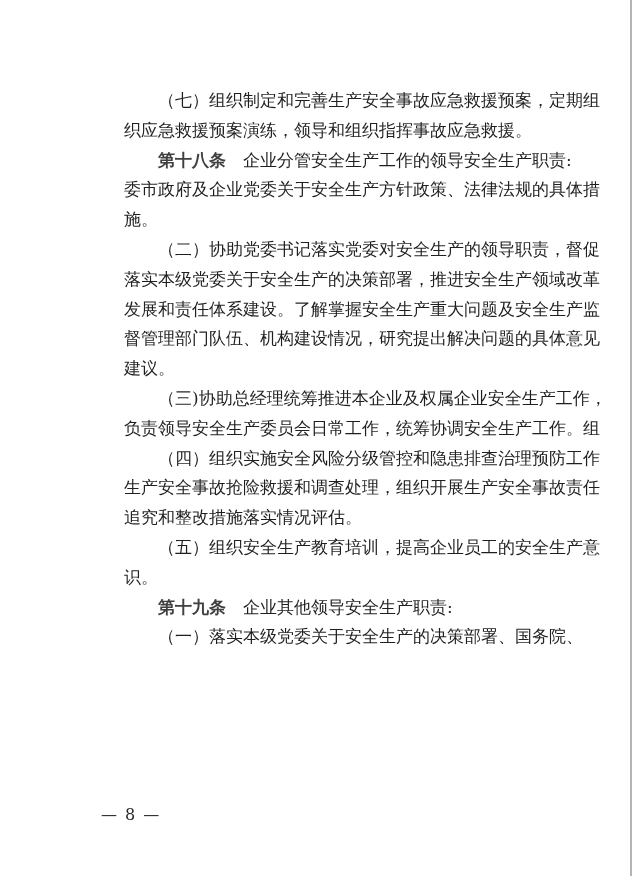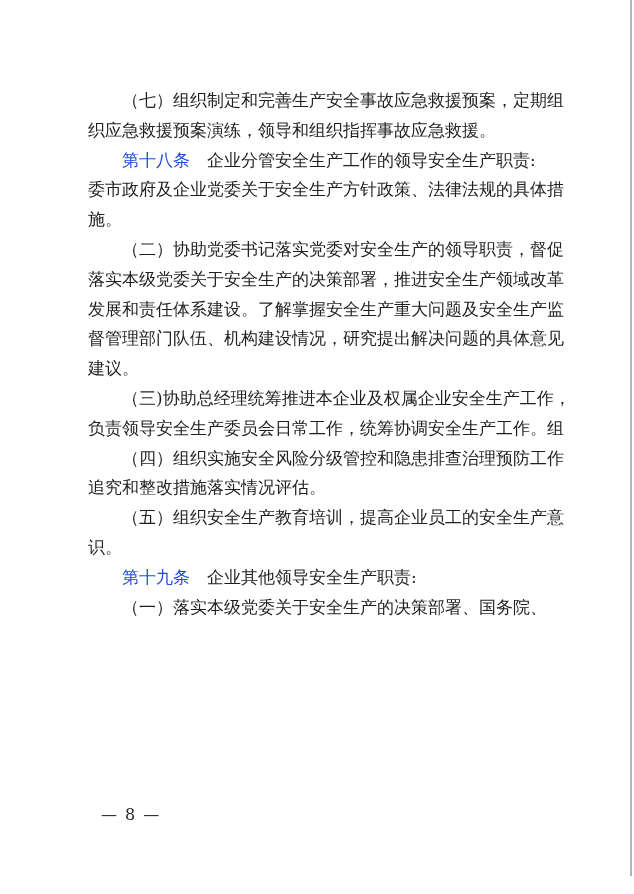--- a/index.html
+++ b/index.html
@@ -31,24 +31,25 @@
     left: 88px;
     top: 86px;
     width: 476px;
   }
   .line {
     height: 29.8px;
     line-height: 29.8px;
     font-size: 17px;
     white-space: nowrap;
     letter-spacing: 0;
+    margin-left: 36px;
   }
   .line .bp {
-    font-weight: normal;
-    color: #1d4ed8;
+    font-weight: bold;
+    color: #404040;
   }
   .page-number {
     position: absolute;
     left: 101px;
     top: 804px;
     height: 22px;
     line-height: 22px;
     font-size: 16px;
     letter-spacing: 1.5px;
     color: #2b2b2b;
@@ -67,20 +68,21 @@
     <div class="line"><span class="bp"></span><span>委市政府及企业党委关于安全生产方针政策、法律法规的具体措</span></div>
     <div class="line"><span class="bp"></span><span>施。</span></div>
     <div class="line"><span class="bp"></span><span>　　（二）协助党委书记落实党委对安全生产的领导职责，督促</span></div>
     <div class="line"><span class="bp"></span><span>落实本级党委关于安全生产的决策部署，推进安全生产领域改革</span></div>
     <div class="line"><span class="bp"></span><span>发展和责任体系建设。了解掌握安全生产重大问题及安全生产监</span></div>
     <div class="line"><span class="bp"></span><span>督管理部门队伍、机构建设情况，研究提出解决问题的具体意见</span></div>
     <div class="line"><span class="bp"></span><span>建议。</span></div>
     <div class="line"><span class="bp"></span><span>　　（三)协助总经理统筹推进本企业及权属企业安全生产工作，</span></div>
     <div class="line"><span class="bp"></span><span>负责领导安全生产委员会日常工作，统筹协调安全生产工作。组</span></div>
     <div class="line"><span class="bp"></span><span>　　（四）组织实施安全风险分级管控和隐患排查治理预防工作</span></div>
+    <div class="line"><span class="bp"></span><span>生产安全事故抢险救援和调查处理，组织开展生产安全事故责任</span></div>
     <div class="line"><span class="bp"></span><span>追究和整改措施落实情况评估。</span></div>
     <div class="line"><span class="bp"></span><span>　　（五）组织安全生产教育培训，提高企业员工的安全生产意</span></div>
     <div class="line"><span class="bp"></span><span>识。</span></div>
     <div class="line"><span class="bp">　　第十九条</span><span>　企业其他领导安全生产职责:</span></div>
     <div class="line"><span class="bp"></span><span>　　（一）落实本级党委关于安全生产的决策部署、国务院、</span></div>
   </div>
 
   <div class="page-number">— 8 —</div>
 </div>
 

